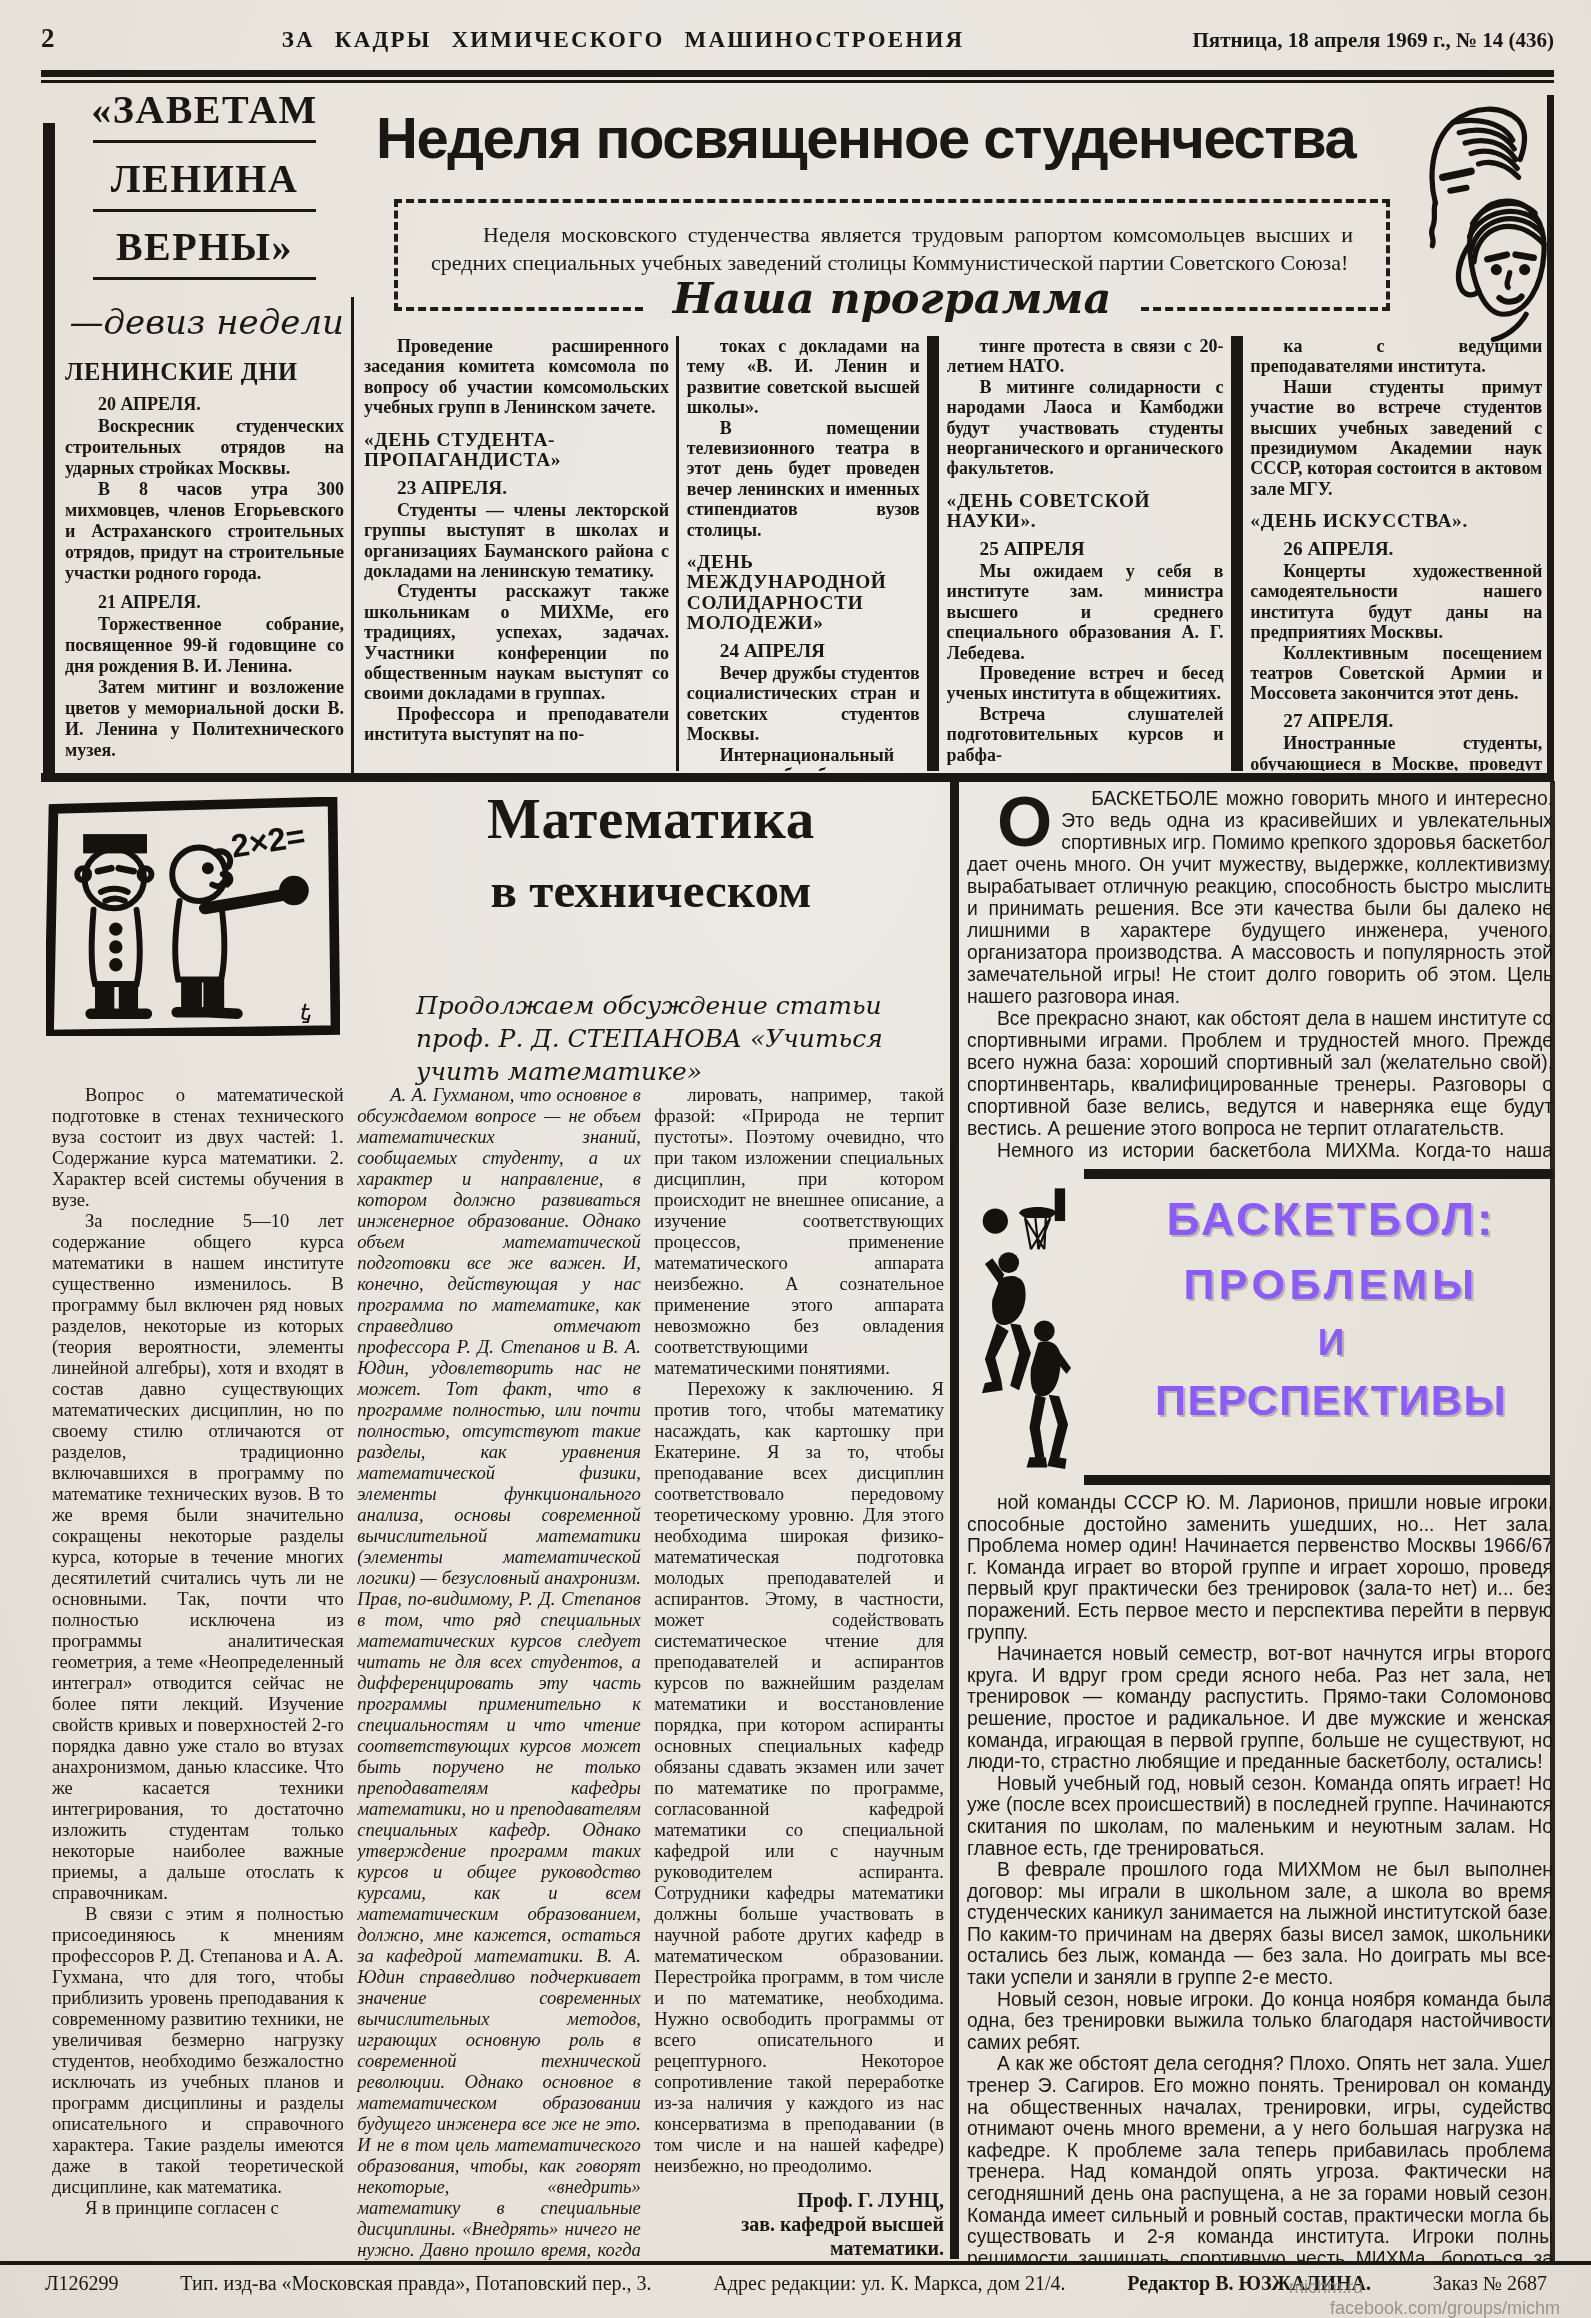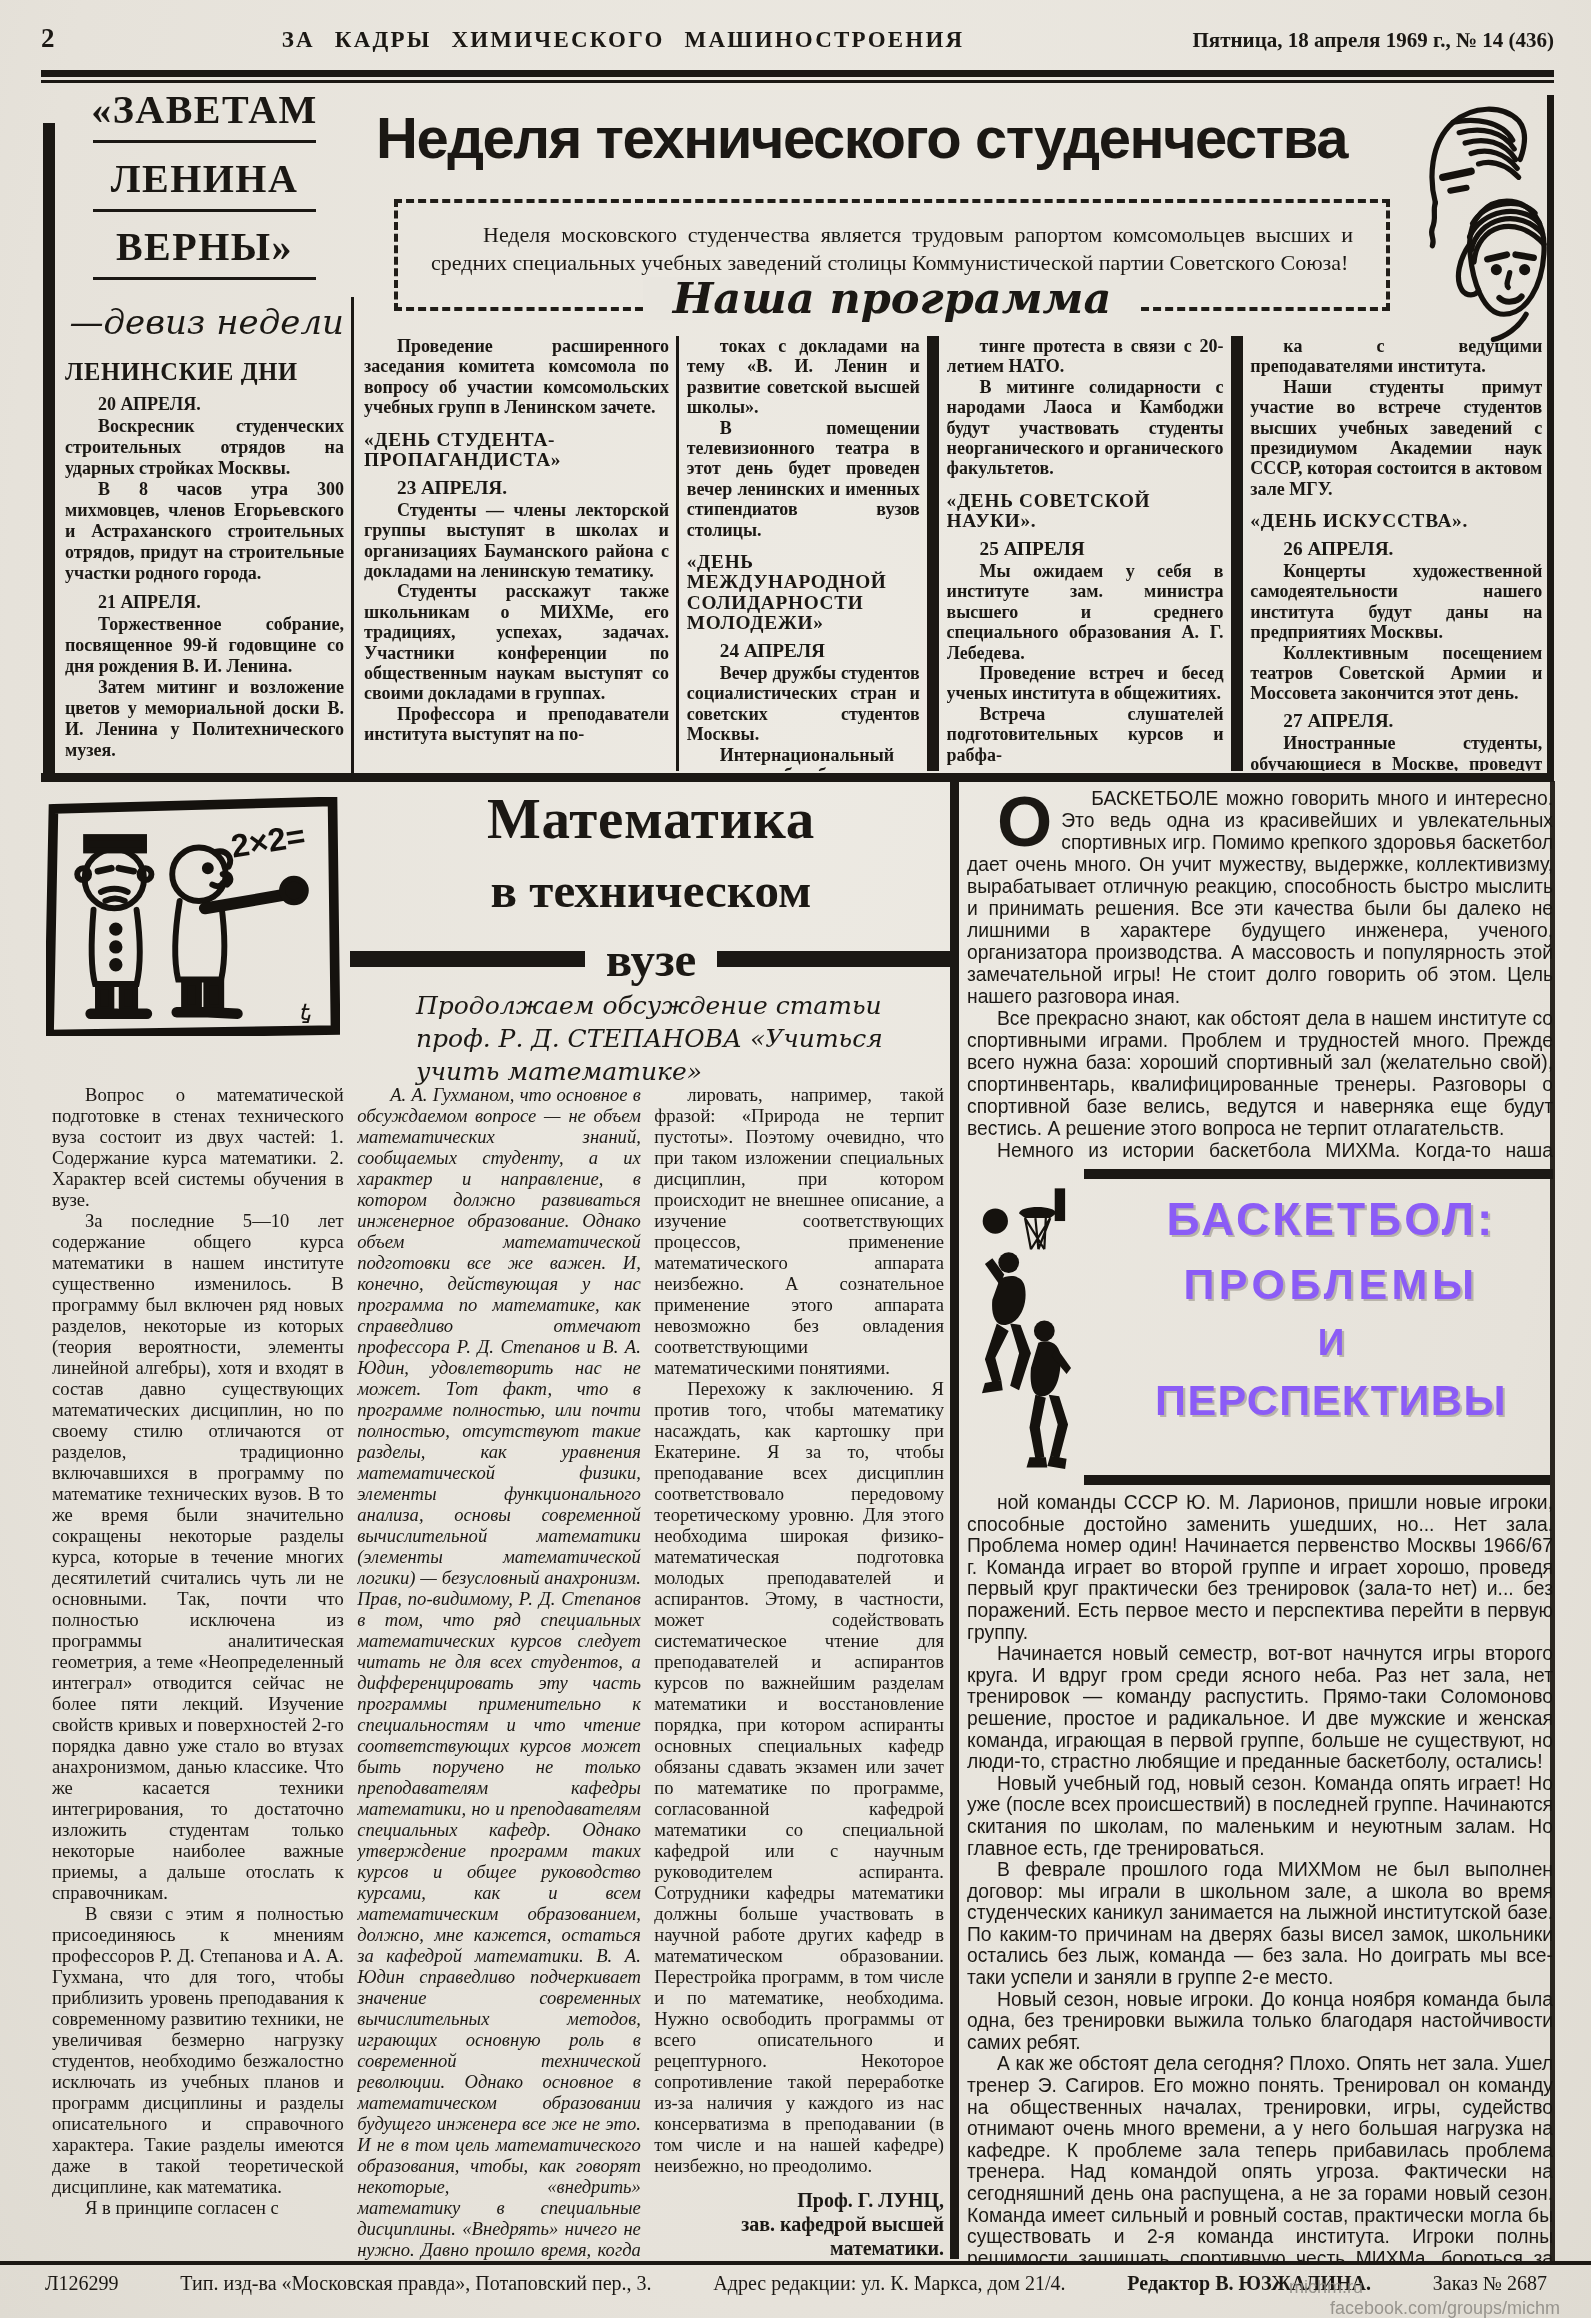--- a/index.html
+++ b/index.html
@@ -120,21 +120,21 @@
 
   <p class="blk s-date">20 АПРЕЛЯ.</p>
       <p class="blk s-p">Воскресник студенческих строительных отрядов на ударных стройках Москвы.</p>
       <p class="blk s-p">В 8 часов утра 300 михмовцев, членов Егорьевского и Астраханского строительных отрядов, придут на строительные участки родного города.</p>
       <p class="blk s-date">21 АПРЕЛЯ.</p>
       <p class="blk s-p">Торжественное собрание, посвященное 99-й годовщине со дня рождения В. И. Ленина.</p>
       <p class="blk s-p">Затем митинг и возложение цветов у мемориальной доски В. И. Ленина у Политехнического музея.</p>
     </div>
 </section>
 
-<h1 class="abs" id="week-headline" style="margin:0;">Неделя технического студенчества</h1>
+<h1 class="abs" id="week-headline" style="margin:0;">Неделя посвященное студенчества</h1>
 
 <svg class="abs" id="faces" width="146" height="253" viewBox="0 0 196 340">
   <g class="ink" stroke-width="7">
     <path d="M38,150 C30,120 30,70 62,42 C88,20 128,18 150,40 C160,52 160,70 152,92"></path>
     <path d="M38,150 C34,162 40,170 34,184 C30,194 38,198 34,208"></path>
     <path d="M62,42 C90,36 128,40 142,66 M70,56 C100,48 130,54 144,78 M78,70 C104,62 130,68 146,92 M86,84 C110,76 132,84 148,104 M96,98 C116,92 134,100 150,116"></path>
     <path d="M48,116 L86,108" stroke-width="10"></path>
     <path d="M58,134 L80,130" stroke-width="8"></path>
   </g>
   <g class="ink" stroke-width="7">
@@ -236,25 +236,20 @@
     <rect x="186" y="250" width="20" height="34" fill="#15120e"></rect>
       <rect x="216" y="250" width="20" height="34" fill="#15120e"></rect>
     <path d="M176,290 L214,290 M218,290 L258,292" stroke-width="14"></path>
   </g>
   <text x="340" y="300" font-family="DejaVu Serif, serif" font-size="30" font-style="italic" fill="#15120e">Ꮏ</text>
 </svg>
 
 <section class="abs" id="math-head">
   <div class="math-t1">Математика</div>
   <div class="math-t2">в техническом</div>
-  <div class="math-t3-row">
-    <div class="bar"></div>
-    <div class="math-t3">вузе</div>
-    <div class="bar"></div>
-  </div>
 </section>
 <div class="abs" id="math-subtitle">Продолжаем обсуждение статьи проф. Р. Д. СТЕПАНОВА «Учиться учить математике»</div>
 <div class="abs rule" id="math-divider"></div>
 
 <div class="abs" id="math-cols">
   <div class="math-col" id="math-col1">
 
   <p class="blk s-p">Вопрос о математической подготовке в стенах технического вуза состоит из двух частей: 1. Содержание курса математики. 2. Характер всей системы обучения в вузе.</p>
       <p class="blk s-p">За последние 5—10 лет содержание общего курса математики в нашем институте существенно изменилось. В программу был включен ряд новых разделов, некоторые из которых (теория вероятности, элементы линейной алгебры), хотя и входят в состав давно существующих математических дисциплин, но по своему стилю отличаются от разделов, традиционно включавшихся в программу по математике технических вузов. В то же время были значительно сокращены некоторые разделы курса, которые в течение многих десятилетий считались чуть ли не основными. Так, почти что полностью исключена из программы аналитическая геометрия, а теме «Неопределенный интеграл» отводится сейчас не более пяти лекций. Изучение свойств кривых и поверхностей 2-го порядка давно уже стало во втузах анахронизмом, данью классике. Что же касается техники интегрирования, то достаточно изложить студентам только некоторые наиболее важные приемы, а дальше отослать к справочникам.</p>
       <p class="blk s-p">В связи с этим я полностью присоединяюсь к мнениям профессоров Р. Д. Степанова и А. А. Гухмана, что для того, чтобы приблизить уровень преподавания к современному развитию техники, не увеличивая безмерно нагрузку студентов, необходимо безжалостно исключать из учебных планов и программ дисциплины и разделы описательного и справочного характера. Такие разделы имеются даже в такой теоретической дисциплине, как математика.</p>

